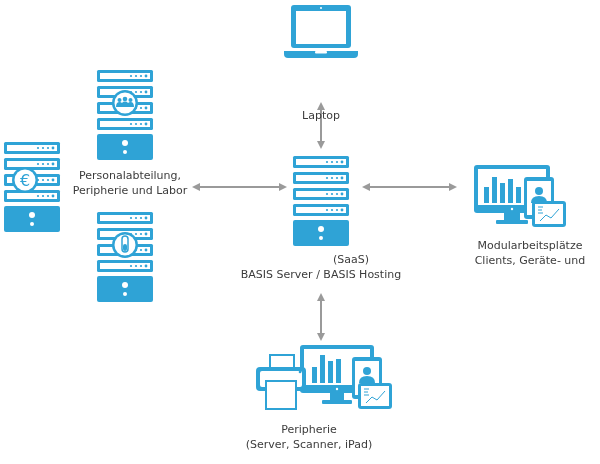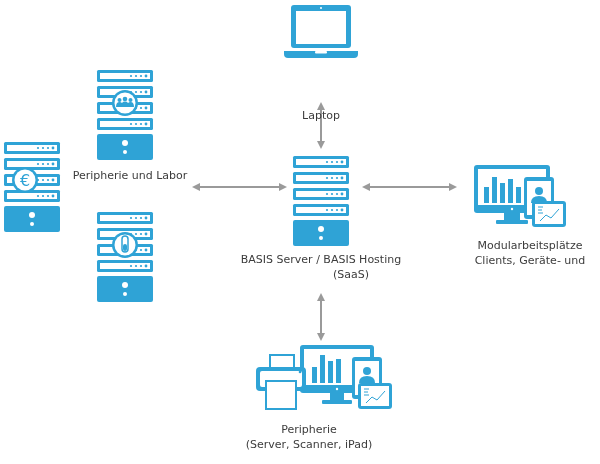--- a/index.html
+++ b/index.html
@@ -95,29 +95,30 @@
   <use href="#srv"></use>
   <circle cx="28" cy="33" r="13" fill="#2fa3d6"></circle>
   <circle cx="28" cy="33" r="10.5" fill="#fff"></circle>
   <g>
     <rect x="25" y="24" width="6" height="16" rx="3" fill="none" stroke="#2fa3d6" stroke-width="1.5"></rect>
     <rect x="26" y="32" width="4" height="7" rx="2" fill="#2fa3d6"></rect>
   </g>
 </svg>
 
 <div class="lbl" style="left:64px;top:168px;width:132px;">
+  <div>Personalabteilung,</div>
   <div>Peripherie und Labor</div>
 </div>
 
 <svg style="left:293px;top:156px" width="56" height="90" viewBox="0 0 56 90">
   <use href="#srv"></use>
 </svg>
 <div class="lbl" style="left:236px;top:252px;width:170px;">
+  <div style="padding-left:60px;">(SaaS)</div>
   <div>BASIS Server / BASIS Hosting</div>
-  <div style="padding-left:60px;">(SaaS)</div>
 </div>
 
 <svg style="left:474px;top:165px" width="92" height="64" viewBox="0 0 92 64">
 
   <rect x="0" y="0" width="76" height="48" rx="3" fill="#2fa3d6"></rect>
   <rect x="4" y="4" width="68" height="36" fill="#fff"></rect>
   <circle cx="38" cy="44" r="1.2" fill="#fff"></circle>
   <rect x="30" y="48" width="16" height="7" fill="#2fa3d6"></rect>
   <rect x="22" y="55" width="32" height="4" rx="1" fill="#2fa3d6"></rect>
 

